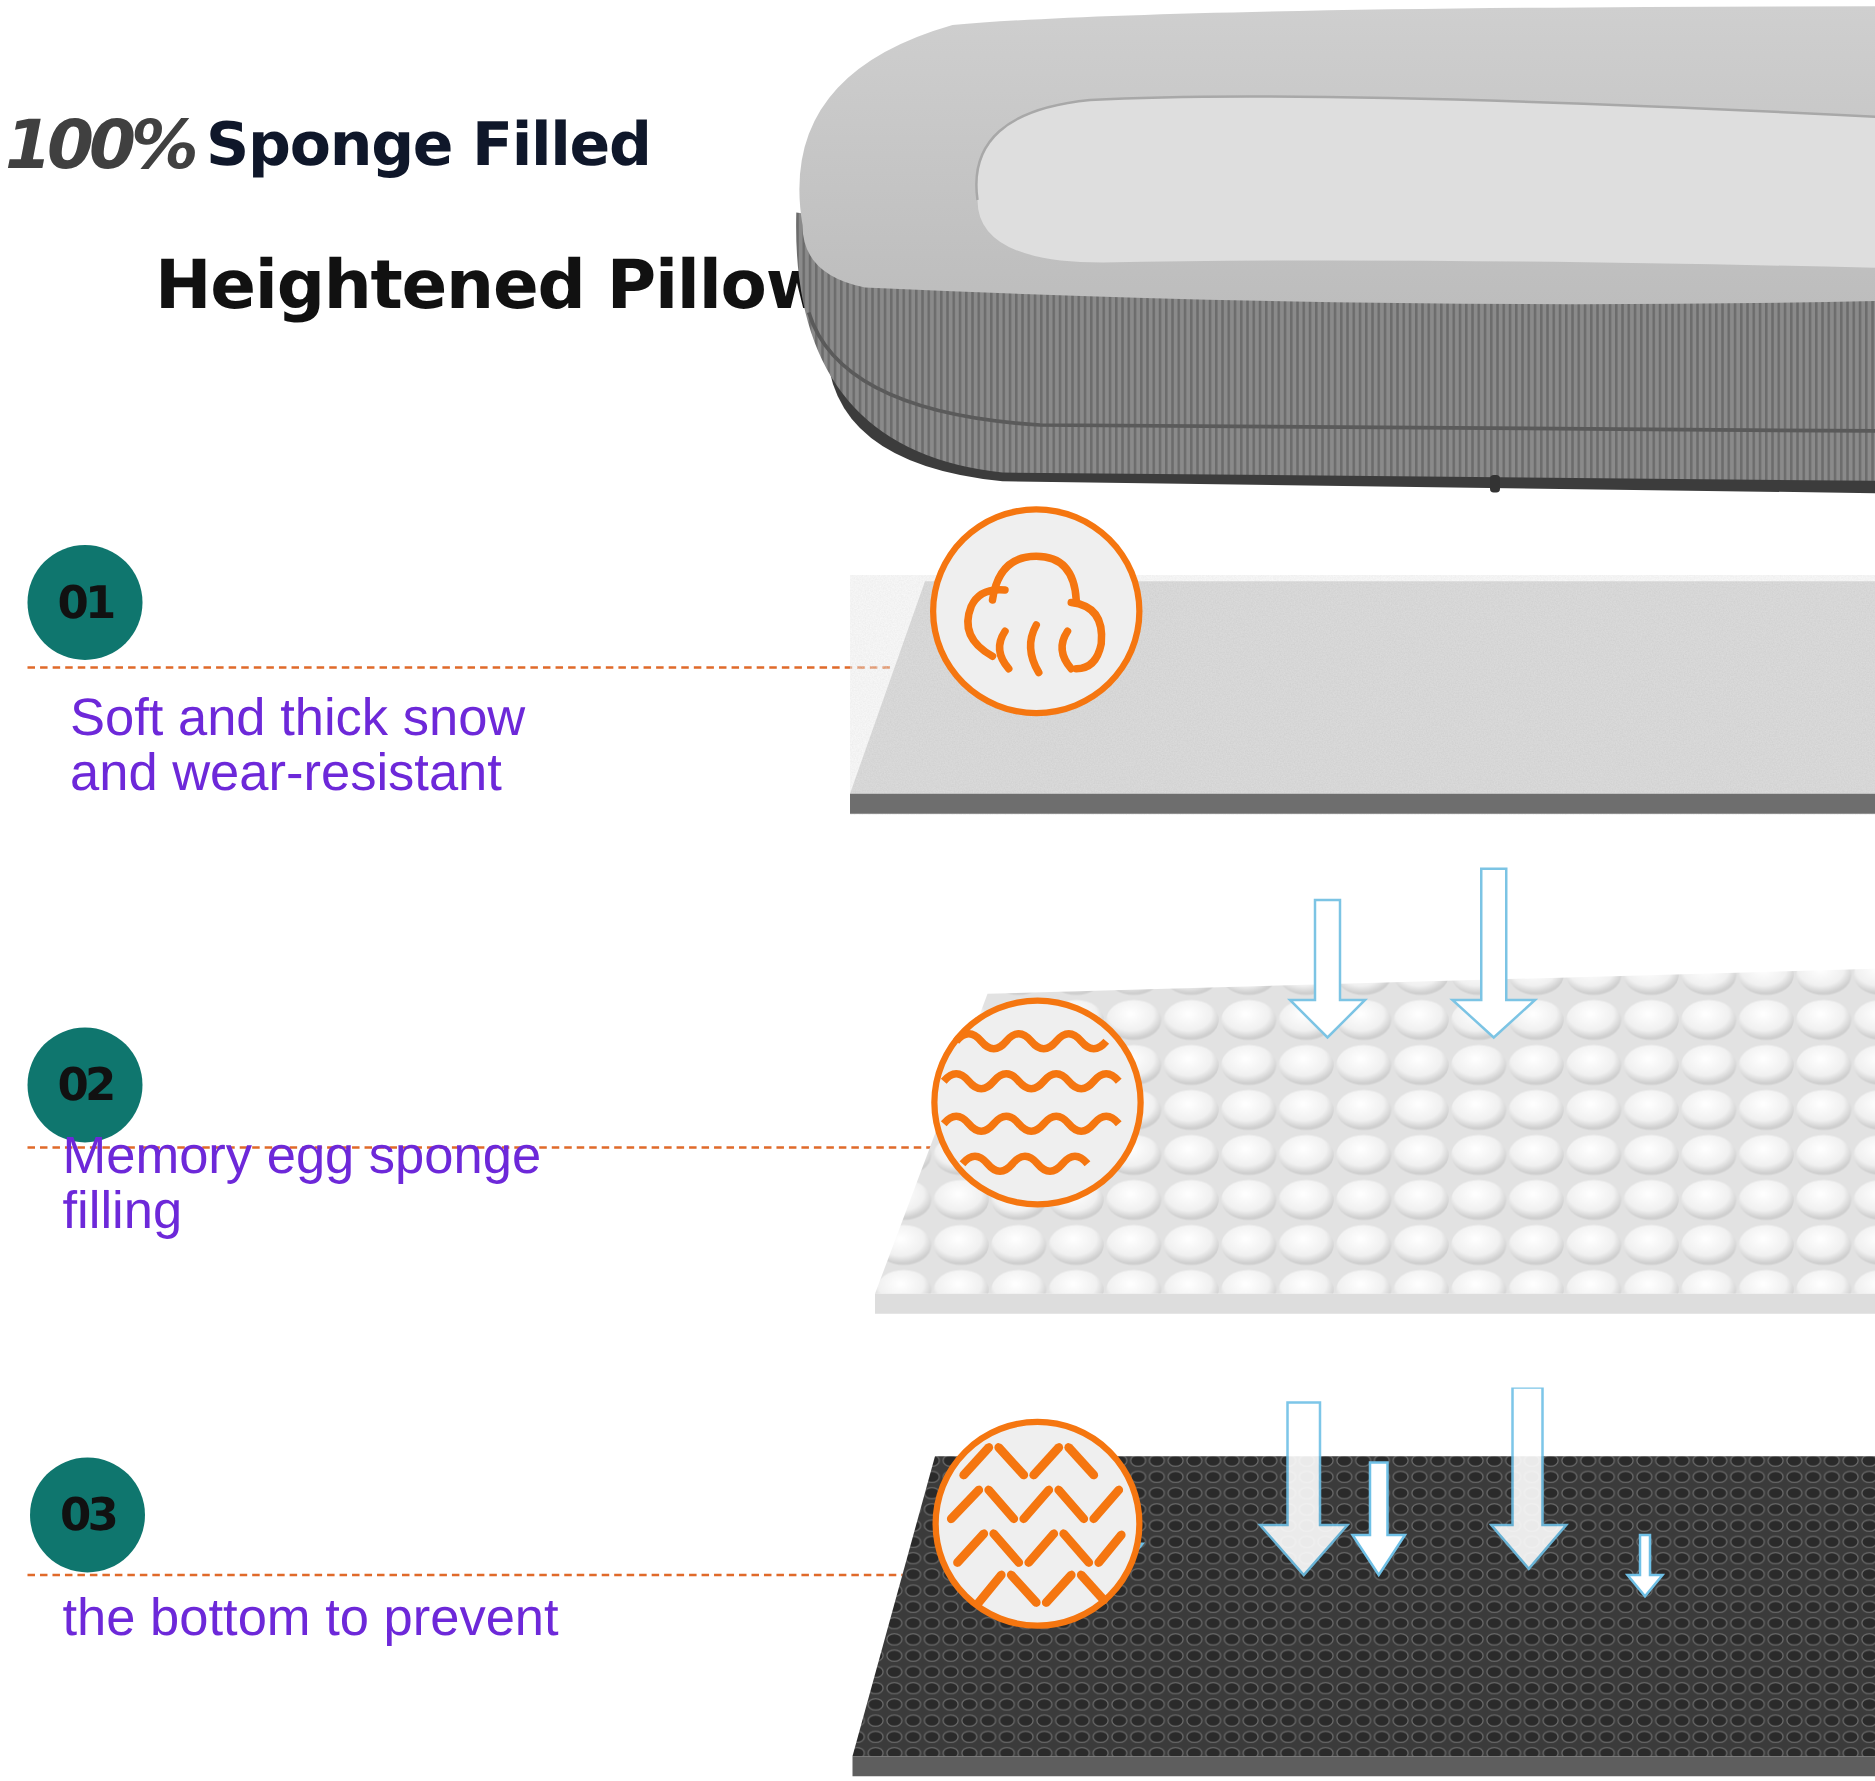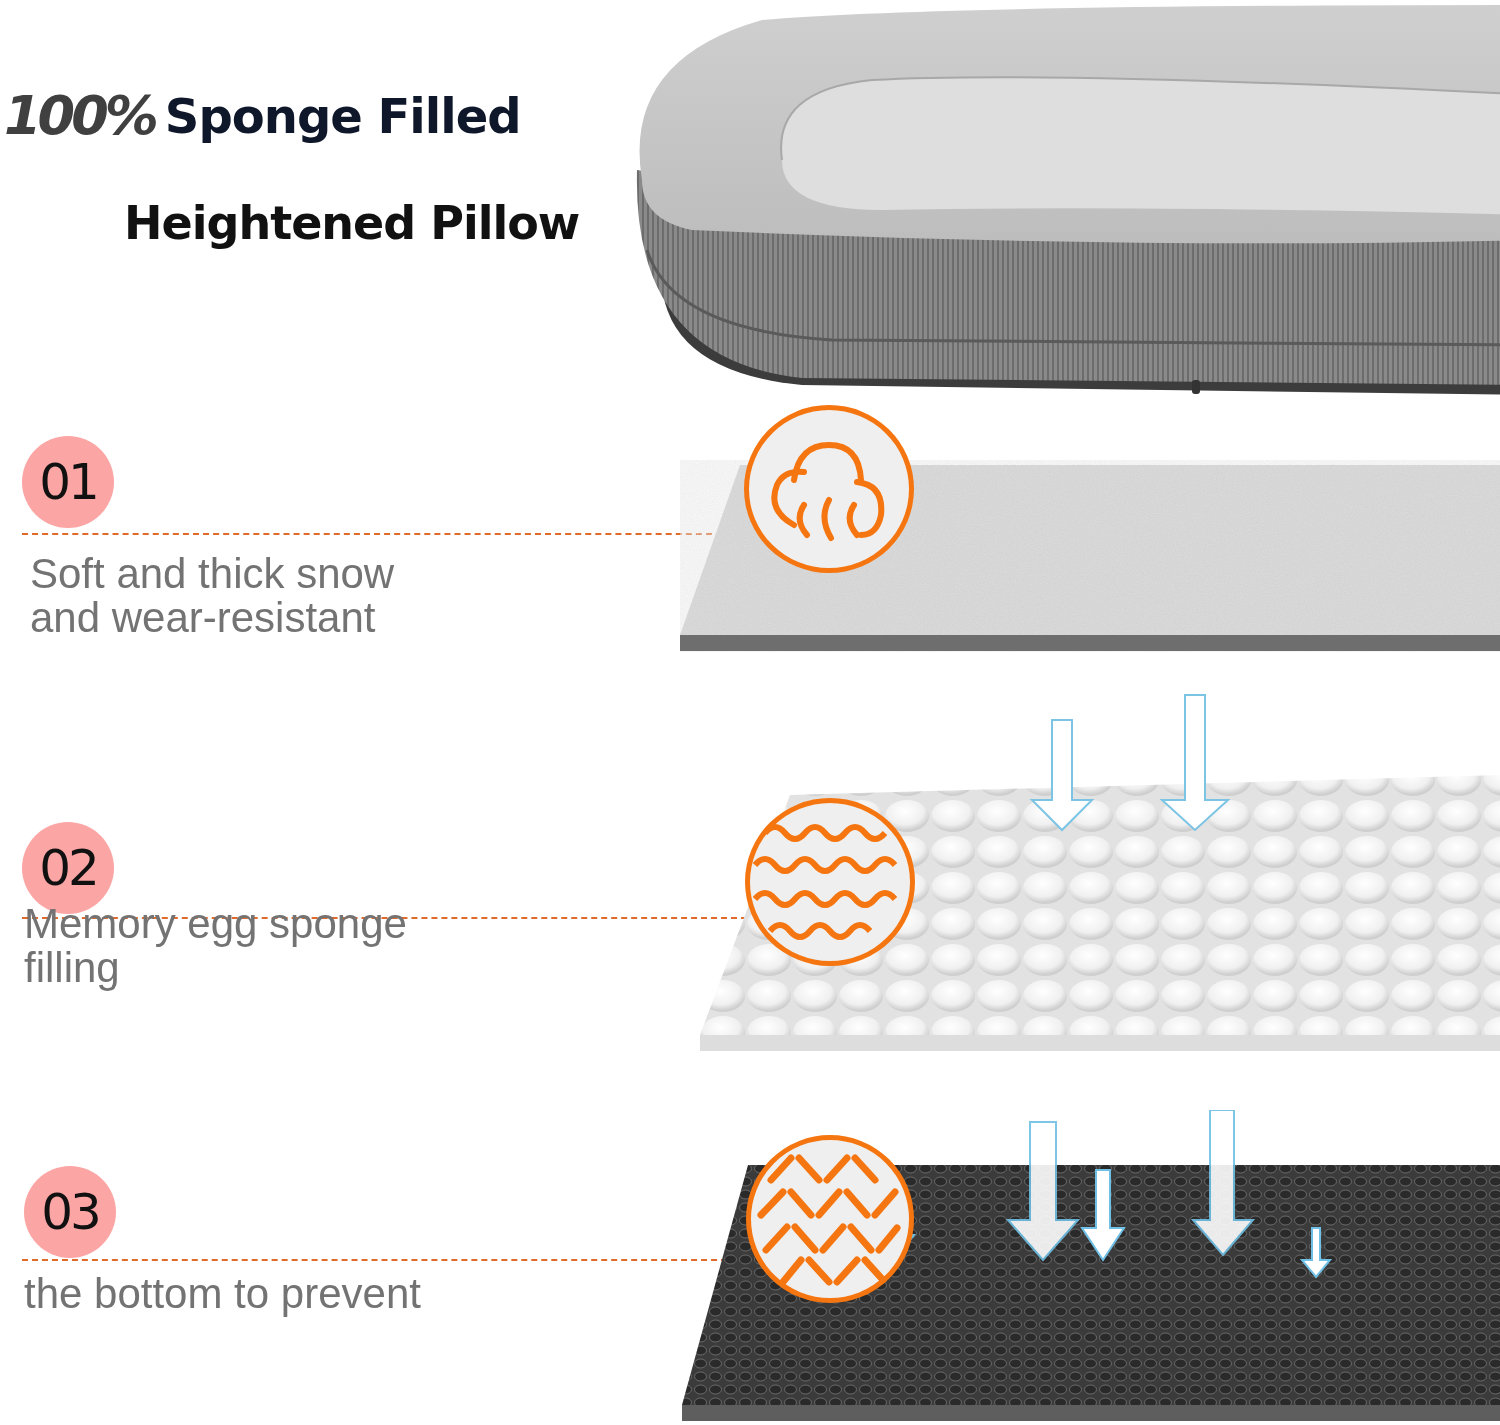--- a/index.html
+++ b/index.html
@@ -2,29 +2,29 @@
 <html><head>
 <meta charset="utf-8">
 <style>
   * { box-sizing: border-box; margin: 0; padding: 0; }
   html, body { width: 1500px; height: 1425px; background: #ffffff; overflow: hidden; }
   body { position: relative; font-family: "DejaVu Sans", sans-serif; color: #111; }
 
   .headline { position: absolute; left: 4px; top: 84px; white-space: nowrap; }
   .headline .pct { font-family: "DejaVu Sans", sans-serif; font-weight: bold; font-style: italic; color: #404040; font-size: 54px; letter-spacing: -4px; vertical-align: middle; }
   .headline .txt { font-weight: bold; font-size: 48px; color: #0f172a; margin-left: 10px; vertical-align: middle; letter-spacing: -1px; }
-  .subheadline { position: absolute; left: 124px; top: 196px; font-weight: bold; font-size: 46px; color: #111; letter-spacing: -1px; white-space: nowrap; }
+  .subheadline { position: absolute; left: 124px; top: 196px; font-weight: bold; font-size: 54px; color: #111; letter-spacing: -1px; white-space: nowrap; }
 
   
   .bed { position: absolute; left: 632px; top: 0px; width: 900px; height: 400px; }
 
   
-  .badge { position: absolute; width: 92px; height: 92px; border-radius: 50%; background: #fca5a5; display: flex; align-items: center; justify-content: center; font-weight: normal; font-size: 50px; color: #111; letter-spacing: -3px; }
+  .badge { position: absolute; width: 92px; height: 92px; border-radius: 50%; background: #0f766e; display: flex; align-items: center; justify-content: center; font-weight: bold; font-size: 36px; color: #111; letter-spacing: -3px; }
   .dash { position: absolute; height: 0; border-top: 2px dashed #e06a2a; }
-  .desc { position: absolute; font-family: "Liberation Sans", sans-serif; font-size: 42px; line-height: 44px; color: #737373; }
+  .desc { position: absolute; font-family: "Liberation Sans", sans-serif; font-size: 42px; line-height: 44px; color: #6d28d9; margin-left: 26px; }
 
   .layer { position: absolute; }
   .icon-circle { position: absolute; border-radius: 50%; border: 5px solid #f57610; background: #efefef; }
 </style>
 </head>
 <body>
 
 <div class="headline">
   <span class="pct">100%</span><span class="txt">Sponge Filled</span>
 </div>

